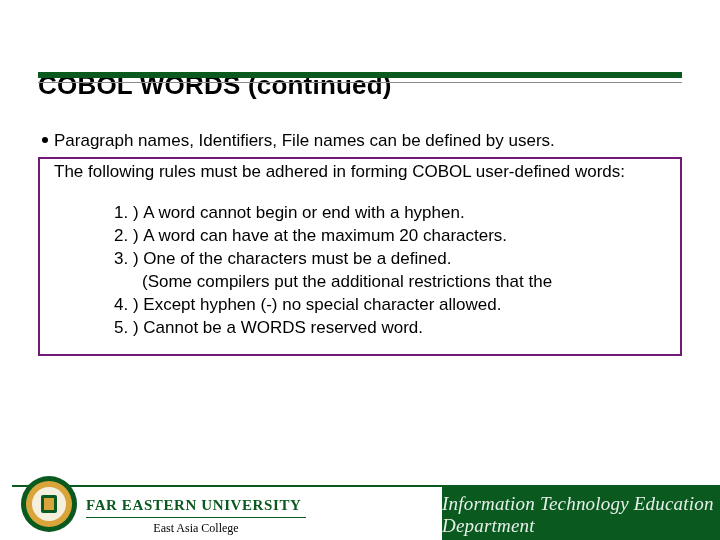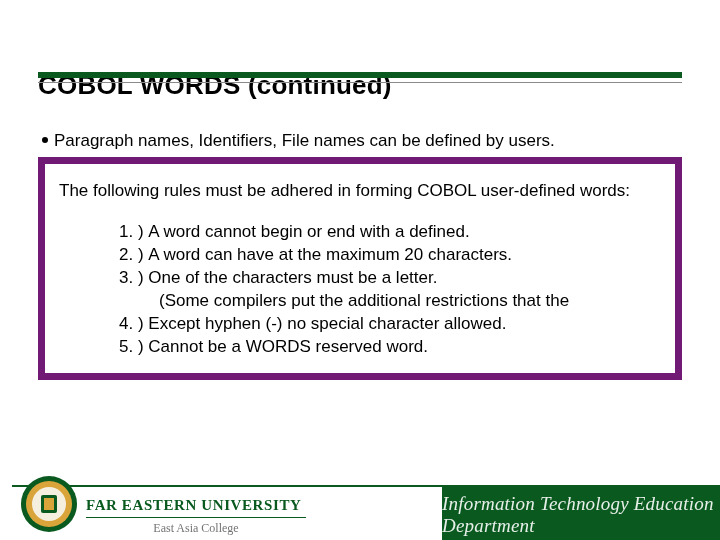--- a/index.html
+++ b/index.html
@@ -62,41 +62,41 @@
     margin-top: 7px;
     margin-right: 6px;
     flex: 0 0 auto;
   }
   .box {
     position: absolute;
     left: 38px;
     top: 157px;
     width: 644px;
     box-sizing: border-box;
-    border: 7px solid #701a75;
-    padding: 16px 14px 14px 14px;
+    border: 2px solid #701a75;
+    padding: 2px 14px 14px 14px;
     font-size: 17px;
     line-height: 1.35;
   }
   .rules-list {
     margin-top: 18px;
     margin-left: 60px;
   }
   .rule-row {
     display: flex;
   }
   .rule-num {
     flex: 0 0 auto;
     white-space: pre;
   }
   .rule-text {
     flex: 1 1 auto;
   }
   .rule-indent {
-    margin-left: 40px;
+    margin-left: 28px;
   }
   
   .footer {
     position: absolute;
     left: 12px;
     bottom: 0;
     width: 720px;
     height: 55px;
   }
   .footer-sep {
@@ -154,21 +154,21 @@
   .uni-rule {
     width: 220px;
     height: 1px;
     background: #0a5a20;
     margin-top: 3px;
     margin-bottom: 3px;
   }
   .uni-sub {
     font-family: Georgia, "Times New Roman", serif;
     font-size: 12px;
-    color: #737373;
+    color: #000000;
     text-align: center;
     width: 220px;
   }
 </style>
 </head>
 <body>
 
 <div class="slide">
 
   <div class="title">COBOL WORDS (continued)</div>
@@ -178,29 +178,29 @@
   <div class="bullet-row">
     <div class="bullet-dot"></div>
     <div>Paragraph names, Identifiers, File names can be defined by users.</div>
   </div>
 
   <div class="box">
     <div>The following rules must be adhered in forming COBOL user-defined words:</div>
     <div class="rules-list">
       <div class="rule-row">
         <span class="rule-num">1. ) </span>
-        <span class="rule-text">A word cannot begin or end with a defined.</span>
+        <span class="rule-text">A word cannot begin or end with a hyphen.</span>
       </div>
       <div class="rule-row">
         <span class="rule-num">2. ) </span>
         <span class="rule-text">A word can have at the maximum 20 characters.</span>
       </div>
       <div class="rule-row">
         <span class="rule-num">3. ) </span>
-        <span class="rule-text">One of the characters must be a letter.</span>
+        <span class="rule-text">One of the characters must be a defined.</span>
       </div>
       <div class="rule-row">
         <span class="rule-text rule-indent">(Some compilers put the additional restrictions that the</span>
       </div>
       <div class="rule-row">
         <span class="rule-num">4. ) </span>
         <span class="rule-text">Except hyphen (-) no special character allowed.</span>
       </div>
       <div class="rule-row">
         <span class="rule-num">5. ) </span>

